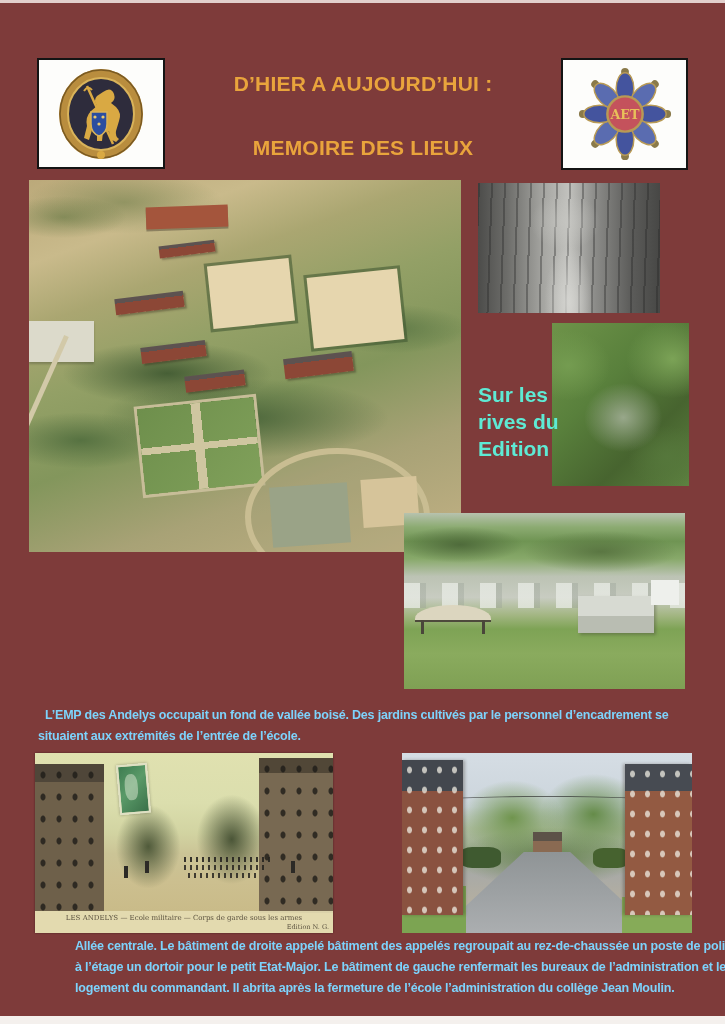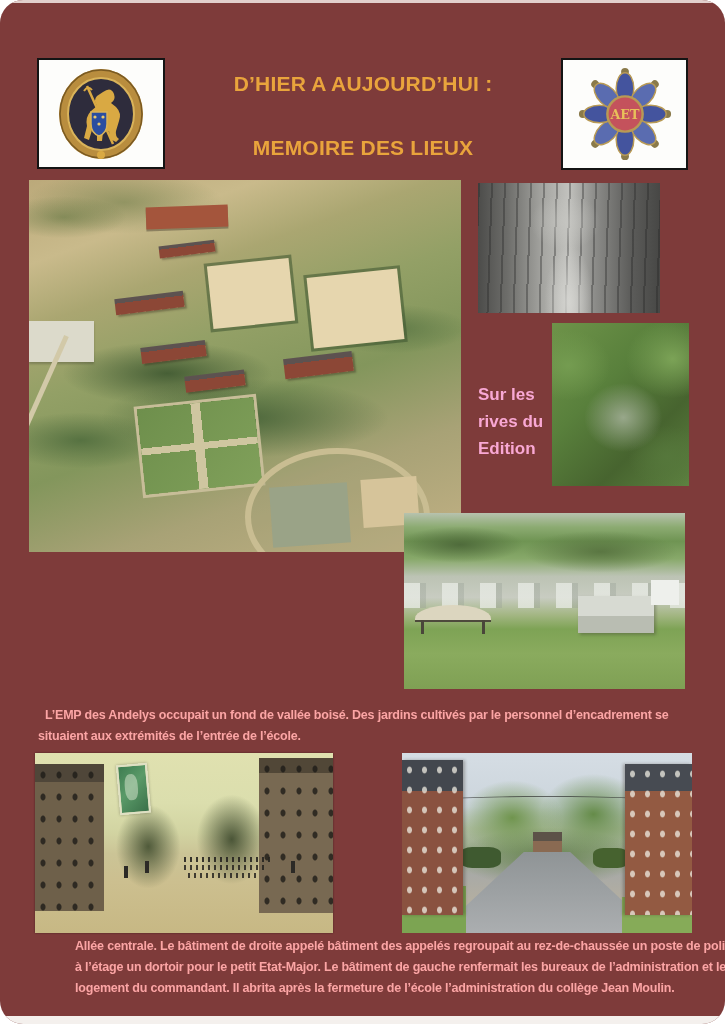--- a/index.html
+++ b/index.html
@@ -1,18 +1,18 @@
 <!DOCTYPE html>
 <html><head>
 <meta charset="utf-8">
 <style>
   html,body{margin:0;padding:0;background:#ffffff;}
   .page{
     position:relative;width:725px;height:1024px;overflow:hidden;
-    background:#7e3b3a;font-family:"Liberation Sans",sans-serif;border-radius:23px;
+    background:#7e3b3a;font-family:"Liberation Sans",sans-serif;
   }
   .strip{position:absolute;left:0;width:725px;}
   .strip-top{top:0;height:3px;background:#e2cfcc;}
   .strip-bottom{top:1016px;height:8px;background:#f4f0ed;}
 
   
   .logo-card{position:absolute;background:#fdfdfb;border:2px solid #141414;box-sizing:border-box;
              display:flex;align-items:center;justify-content:center;}
   .logo-left{left:37px;top:58px;width:128px;height:111px;}
   .logo-right{left:561px;top:58px;width:127px;height:112px;}
@@ -75,22 +75,22 @@
   
   .stream-green{left:552px;top:323px;width:137px;height:163px;
     background:
       radial-gradient(ellipse 52px 46px at 52% 58%, rgba(156,170,143,.95) 0%, rgba(156,170,143,0) 75%),
       radial-gradient(ellipse 60px 50px at 12% 26%, rgba(118,158,82,.9) 0%, rgba(118,158,82,0) 70%),
       radial-gradient(ellipse 66px 56px at 88% 22%, rgba(128,168,90,.9) 0%, rgba(128,168,90,0) 70%),
       radial-gradient(ellipse 56px 44px at 84% 82%, rgba(86,120,60,.9) 0%, rgba(86,120,60,0) 70%),
       linear-gradient(135deg,#6e9349 0%,#59803c 38%,#47642f 70%,#5d8140 100%);
   }
 
-  .gambon{position:absolute;left:478px;top:381px;width:92px;color:#f9a8d4;
-    font-weight:bold;font-size:17px;line-height:27px;}
+  .gambon{position:absolute;left:478px;top:381px;width:92px;color:#5eead4;
+    font-weight:bold;font-size:21px;line-height:27px;}
 
   
   .postcard-valley{left:42px;top:521px;width:284px;height:171px;background:#ece5cd;
     box-shadow:0 0 2px rgba(0,0,0,.4);}
   .pc-cap-strip{position:absolute;left:0;top:0;width:100%;height:19px;background:#f5f0dd;
     color:#6c6351;font-family:"DejaVu Serif",serif;font-size:7px;text-align:center;line-height:19px;
     white-space:nowrap;overflow:hidden;}
   .pc1-scene{position:absolute;left:2%;top:19px;width:96%;height:146px;
     background:
       radial-gradient(ellipse 70px 26px at 18% 78%, rgba(78,76,56,.85) 0%, rgba(78,76,56,0) 70%),
@@ -113,21 +113,21 @@
     background:repeating-linear-gradient(90deg, rgba(233,236,230,.75) 0 16px, rgba(150,158,148,.35) 16px 22px, rgba(0,0,0,0) 22px 38px);}
   .valley-now .big-bldg{position:absolute;left:62%;top:47%;width:27%;height:21%;
     background:linear-gradient(to bottom,#d7dad2 55%,#b9bdb2 55%);box-shadow:2px 2px 3px rgba(60,60,50,.35);}
   .valley-now .white-block{position:absolute;left:88%;top:38%;width:10%;height:14%;background:#eef0ec;}
   .valley-now .shelter{position:absolute;left:4%;top:52%;width:27%;height:9%;
     background:#dcd6bf;border-radius:100% 100% 0 0/170% 170% 0 0;box-shadow:0 2px 0 #4e4a3c;}
   .valley-now .shelter::before,.valley-now .shelter::after{content:"";position:absolute;bottom:-14px;width:3px;height:14px;background:#4a463a;}
   .valley-now .shelter::before{left:8%;}
   .valley-now .shelter::after{right:8%;}
 
-  .para{position:absolute;color:#fca5a5;font-weight:bold;font-size:12.5px;line-height:21px;letter-spacing:-0.2px;}
+  .para{position:absolute;color:#7dd3fc;font-weight:bold;font-size:12.5px;line-height:21px;letter-spacing:-0.2px;}
   .para-valley{left:38px;top:705px;width:678px;text-indent:7px;}
   .para-allee{left:35px;top:936px;width:682px;margin-left:40px;}
 
   
   .postcard-guard{left:35px;top:753px;width:298px;height:180px;
     background:
       radial-gradient(ellipse 46px 60px at 38% 52%, rgba(66,78,48,.9) 0%, rgba(66,78,48,0) 70%),
       radial-gradient(ellipse 50px 64px at 66% 48%, rgba(60,72,44,.9) 0%, rgba(60,72,44,0) 70%),
       linear-gradient(to bottom,#e0e1b0 0%,#dbdead 28%,#d2d4a2 44%,#cbc496 56%,#ccbf8f 72%,#c7b884 100%);
     box-shadow:0 0 2px rgba(0,0,0,.4);}
@@ -298,20 +298,24 @@
   <div class="para para-valley">L’EMP des Andelys occupait un fond de vallée boisé. Des jardins cultivés par le personnel d’encadrement se situaient aux extrémités de l’entrée de l’école.</div>
 
   <div class="photo postcard-guard">
     <div class="bldg-l"></div>
     <div class="bldg-r"></div>
     <div class="troops"></div>
     <div class="fig fig1"></div>
     <div class="fig fig2"></div>
     <div class="fig fig3"></div>
     <div class="stamp"></div>
+    <div class="pc2-cap">
+      <div class="cap-main">LES ANDELYS — Ecole militaire — Corps de garde sous les armes</div>
+      <div class="cap-ed">Edition N. G.</div>
+    </div>
   </div>
 
   <div class="photo street-now">
     <div class="wire"></div>
     <div class="far-bldg"></div>
     <div class="road"></div>
     <div class="grass-l"></div>
     <div class="grass-r"></div>
     <div class="hedge-l"></div>
     <div class="hedge-r"></div>

